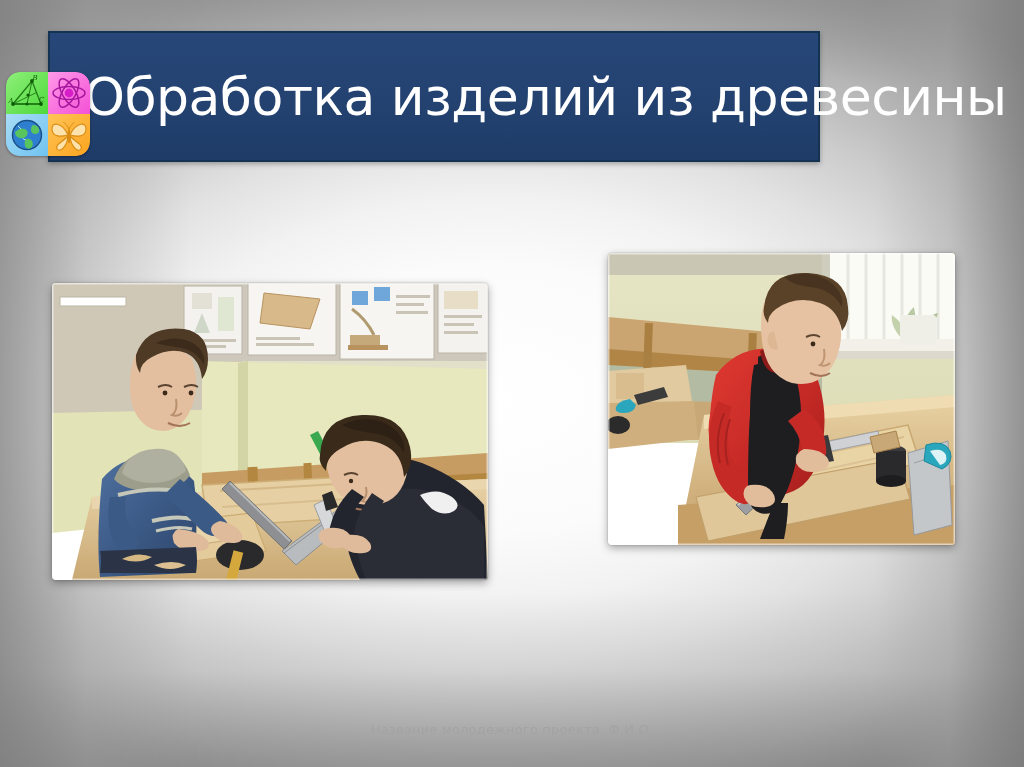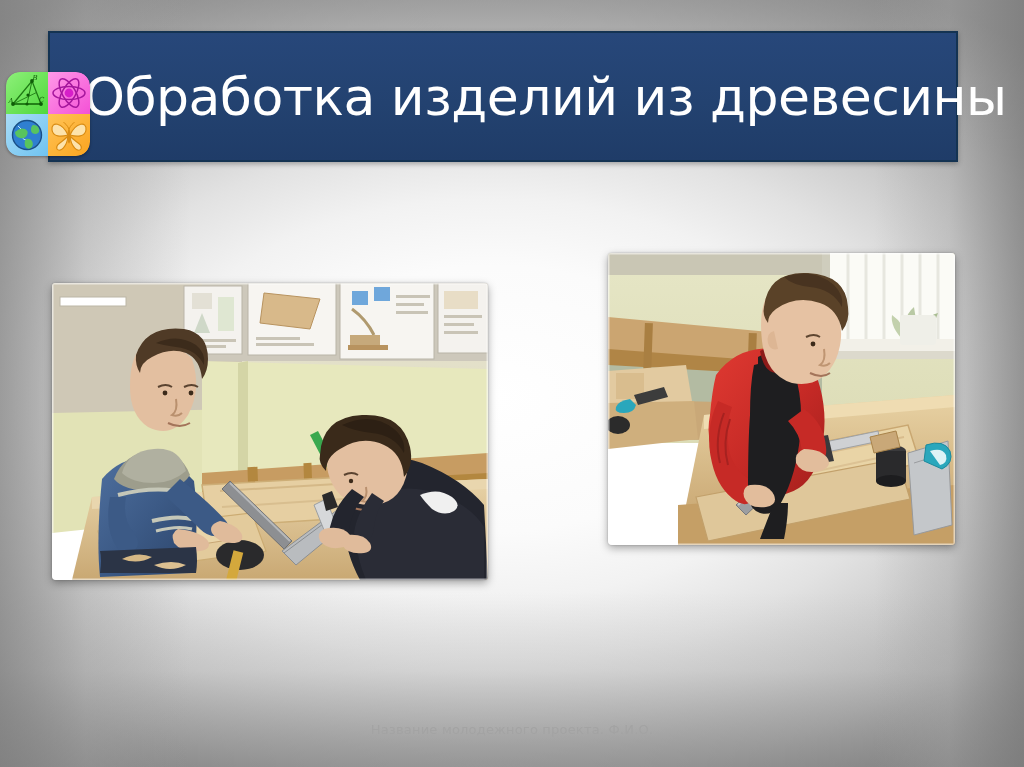--- a/index.html
+++ b/index.html
@@ -58,21 +58,21 @@
     width: 1024px; height: 175px;
     background: linear-gradient(to top, rgba(128,128,128,0.62) 0%, rgba(175,175,175,0.24) 55%, rgba(225,225,225,0.0) 100%);
     pointer-events: none;
   }
 
   
   #title-banner {
     position: absolute;
     left: 48px;
     top: 31px;
-    width: 910px;
+    width: 772px;
     height: 131px;
     background: linear-gradient(to bottom, #27477a 0%, #234270 55%, #1f3c68 100%);
     border: 2px solid #143352;
     box-sizing: border-box;
     box-shadow: 0 2px 5px rgba(0,0,0,0.30);
   }
   #title-text {
     position: absolute;
     left: 0;
     right: 0;

